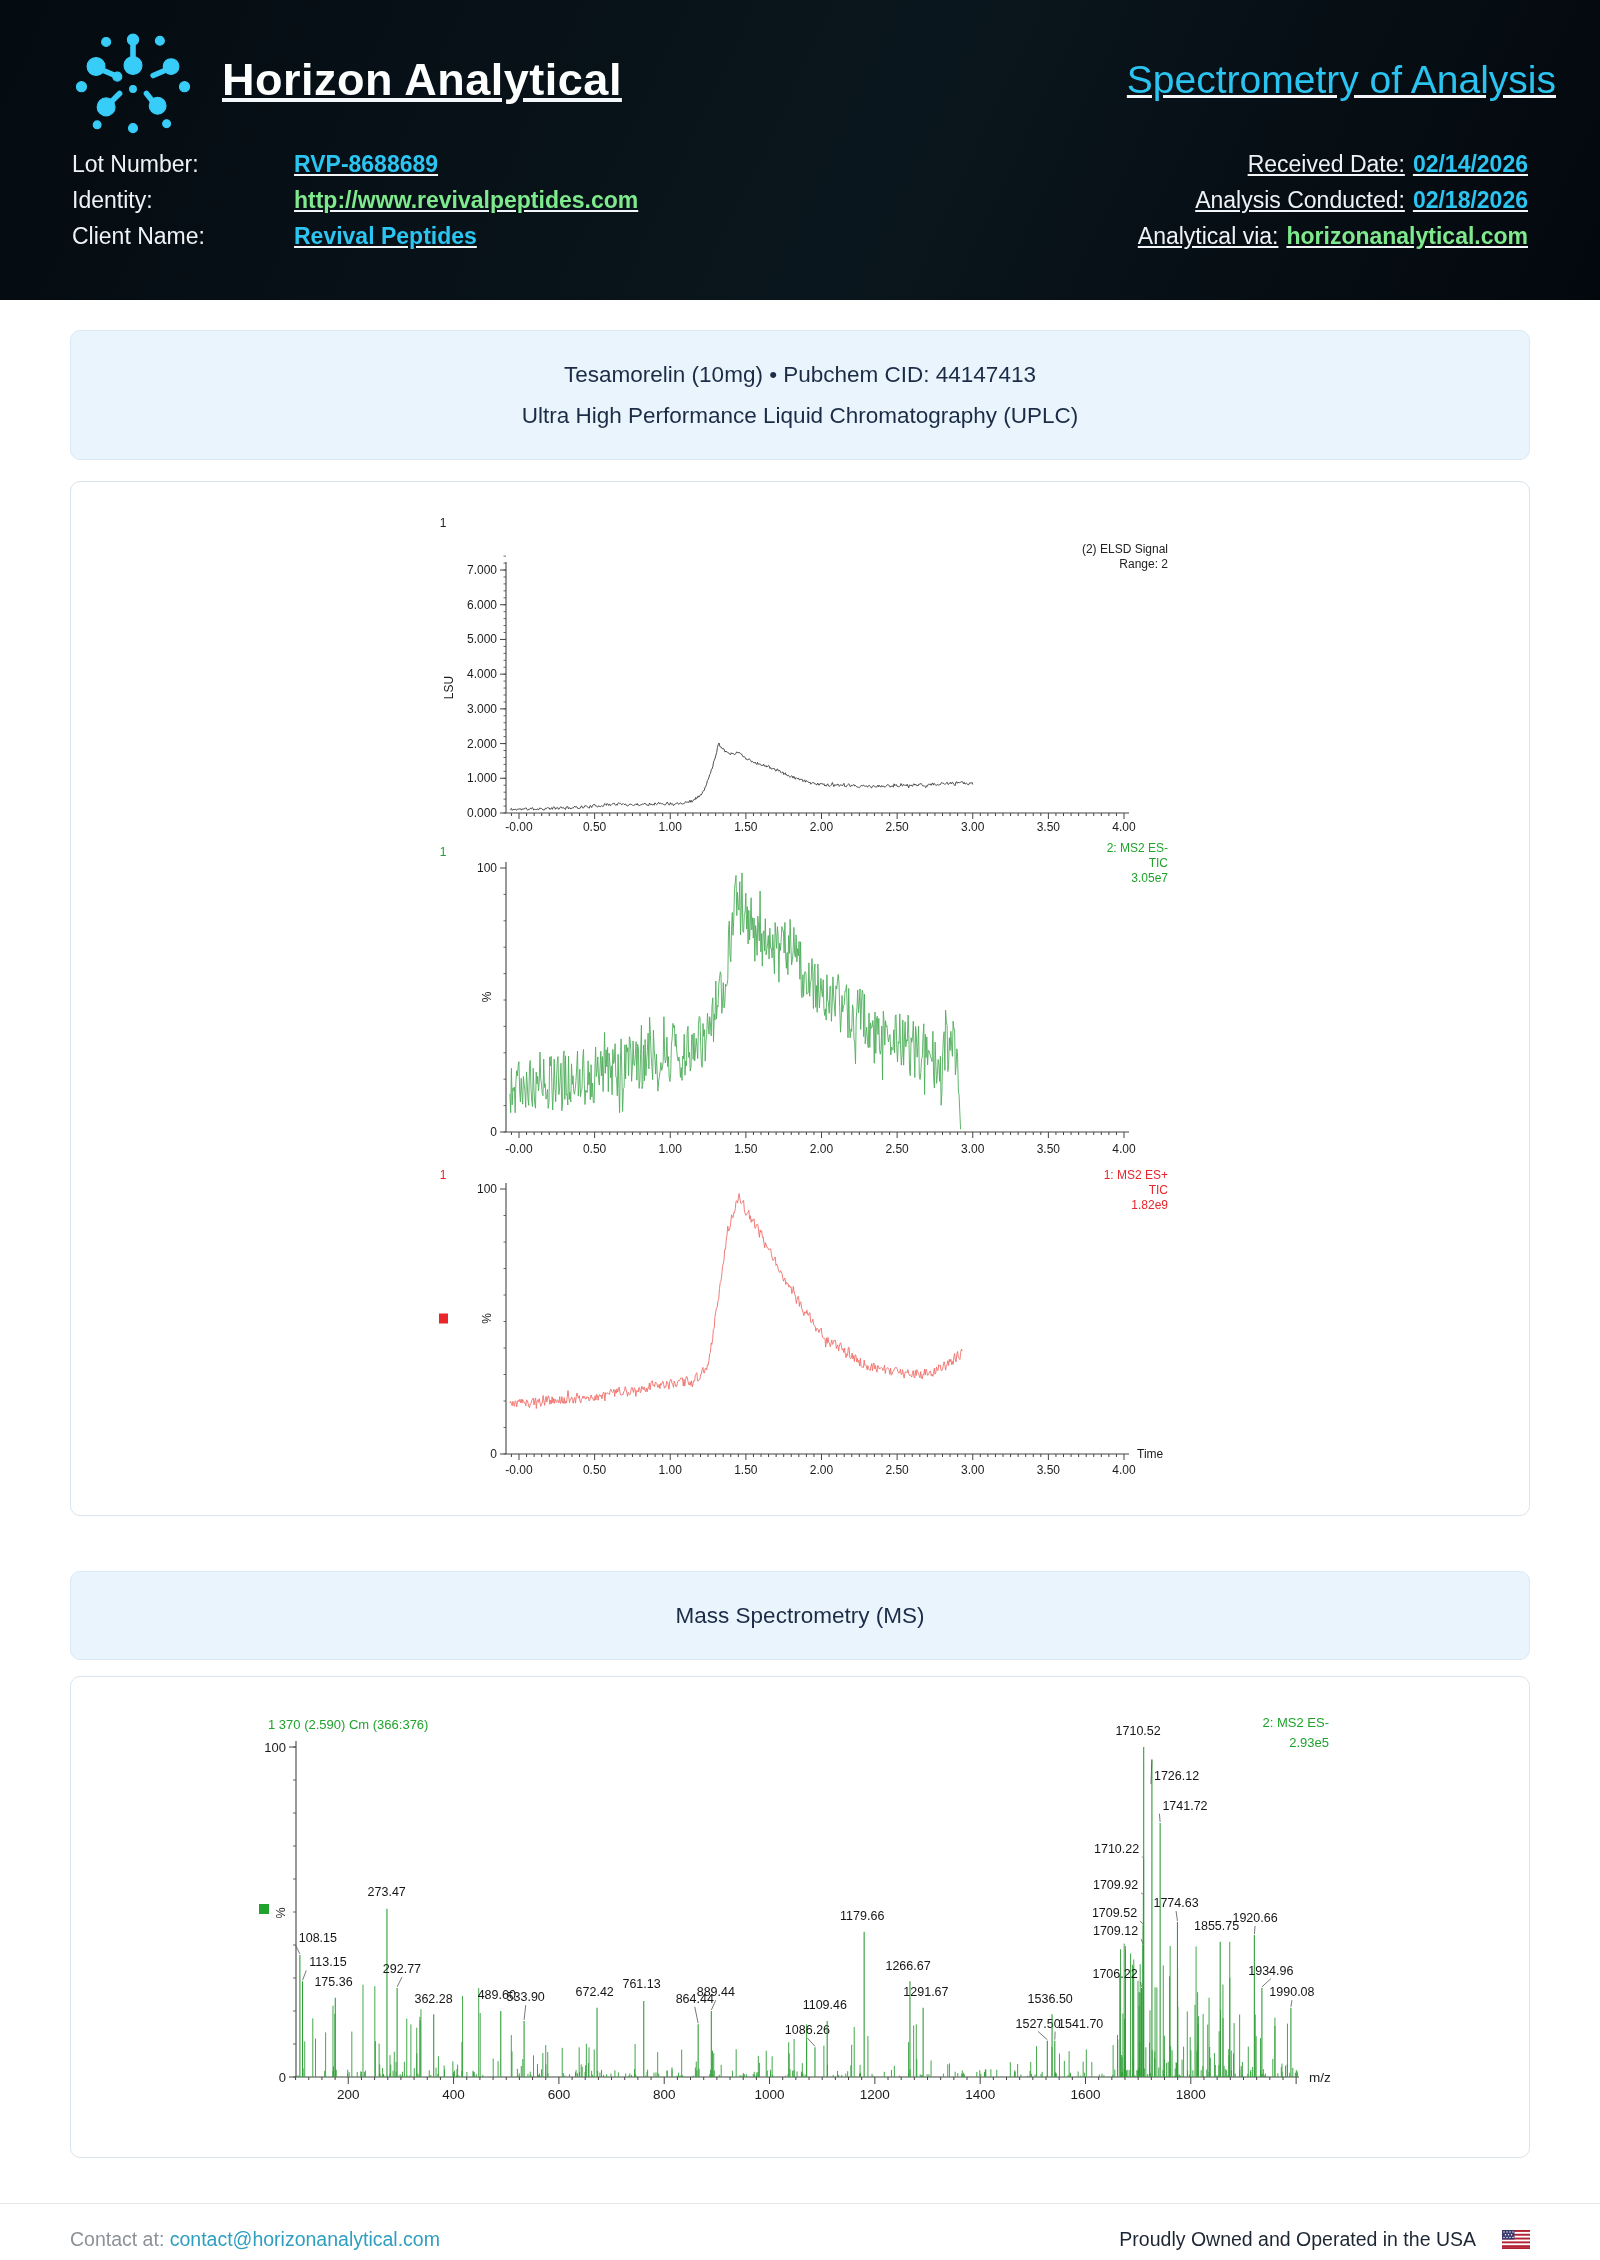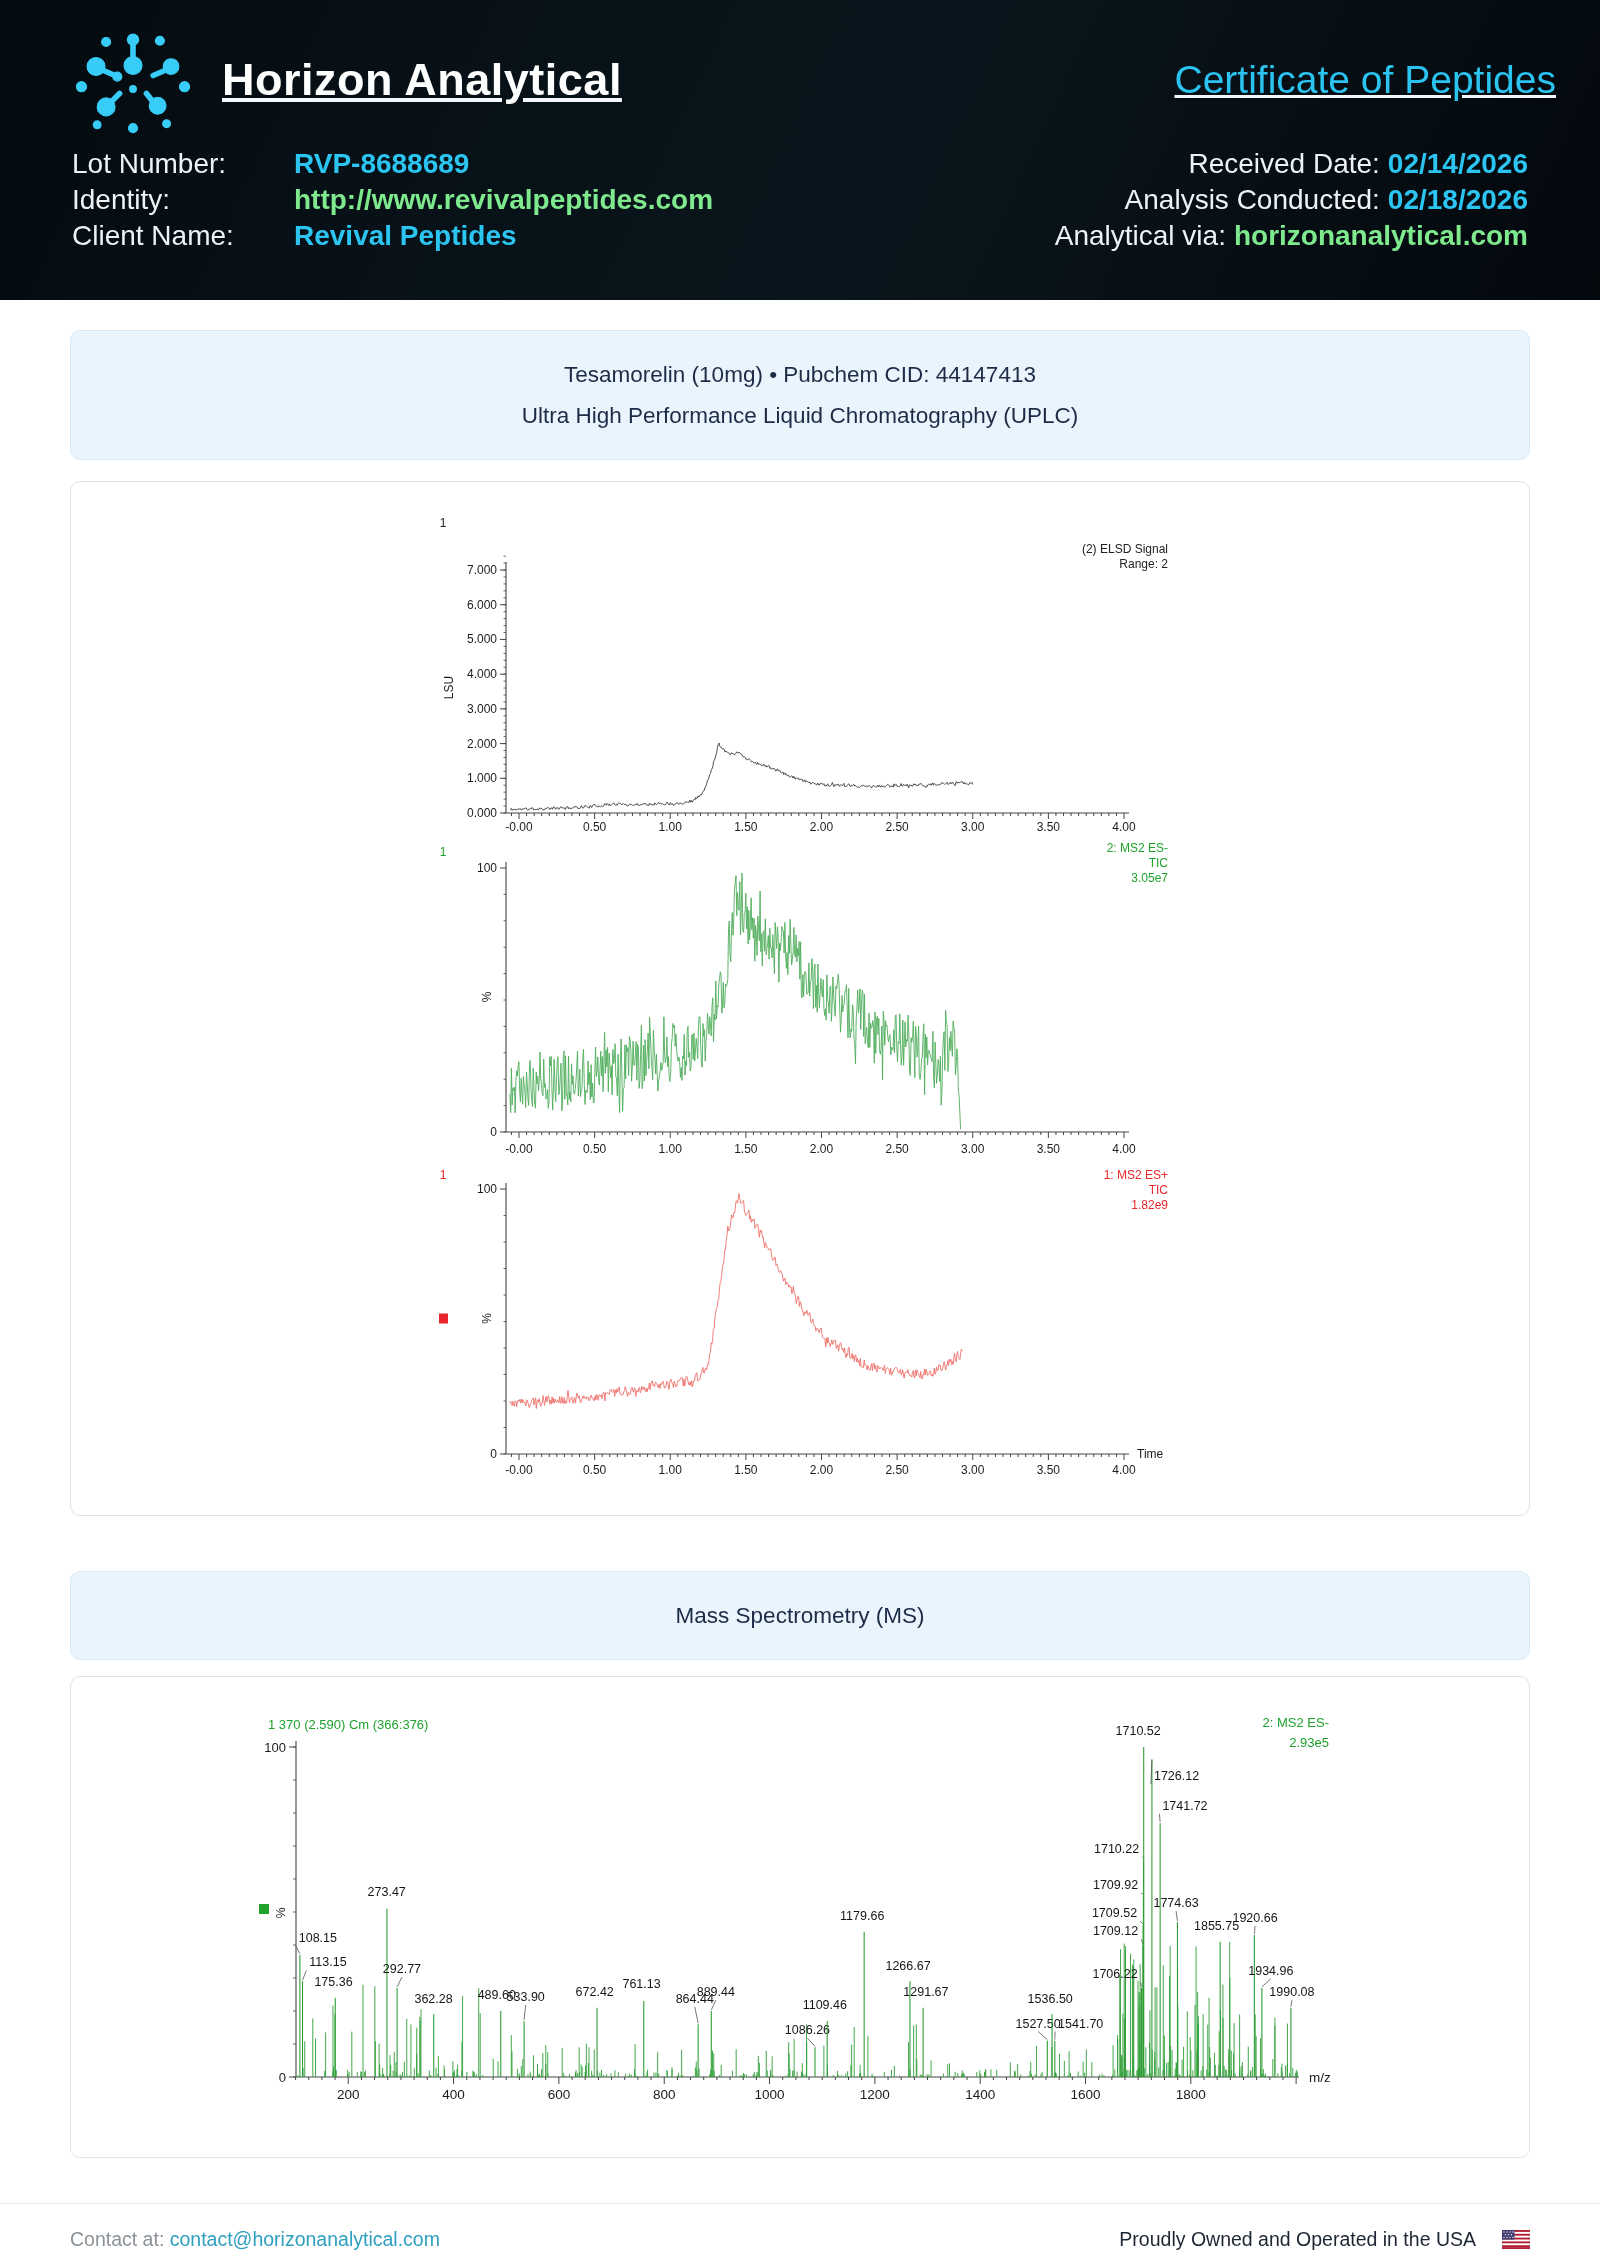--- a/index.html
+++ b/index.html
@@ -8,21 +8,21 @@
 
   
   .header{width:1600px;height:300px;box-sizing:border-box;
           background:linear-gradient(115deg,#040b11 0%,#081319 38%,#0a161d 55%,#03080d 100%);
           color:#f4f7f9;}
   .brand-row{display:flex;align-items:center;padding:24px 44px 0 58px;text-decoration:underline;}
   .logo-svg{width:150px;height:112px;flex:0 0 auto;}
   .brand-name{font-size:45px;font-weight:700;color:#fdfefe;margin-left:14px;letter-spacing:.5px;}
   .cert-title{margin-left:auto;font-size:39px;font-weight:500;color:#2bc3f0;}
   .info-grid{display:flex;justify-content:space-between;padding:10px 72px 0 72px;}
-  .info-col{font-size:28px;line-height:36px;}
+  .info-col{font-size:23px;line-height:36px;text-decoration:underline;}
   .info-col .lbl{color:#eef2f5;}
   .info-col.left .lbl{display:inline-block;width:222px;}
   .info-col.right{text-align:right;}
   .info-col.right .lbl{margin-right:8px;}
   .val{font-weight:700;text-decoration:none;}
   .val.cyan{color:#2cc5f2;}
   .val.green{color:#7fe98d;}
 
   
   .banner{margin:30px 70px 0;background:#e9f4fc;border:1px solid #d9eaf6;border-radius:10px;
@@ -66,21 +66,21 @@
           <circle cx="84" cy="15" r="4"></circle>
         <circle cx="14" cy="56" r="4.5"></circle>
           <circle cx="106" cy="56" r="4.5"></circle>
         <circle cx="28" cy="90" r="3.5"></circle>
           <circle cx="60" cy="93" r="4"></circle>
           <circle cx="90" cy="89" r="3.5"></circle>
         <circle cx="60" cy="58" r="3"></circle>
       </g>
     </svg>
     <div class="brand-name">Horizon Analytical</div>
-    <div class="cert-title">Certificate of Peptides</div>
+    <div class="cert-title">Spectrometry of Analysis</div>
   </div>
   <div class="info-grid">
     <div class="info-col left">
       <div>
         <span class="lbl">Lot Number:</span><span class="val cyan">RVP-8688689</span>
       </div>
       <div>
         <span class="lbl">Identity:</span><a href="#" class="val green">http://www.revivalpeptides.com</a>
       </div>
       <div>

